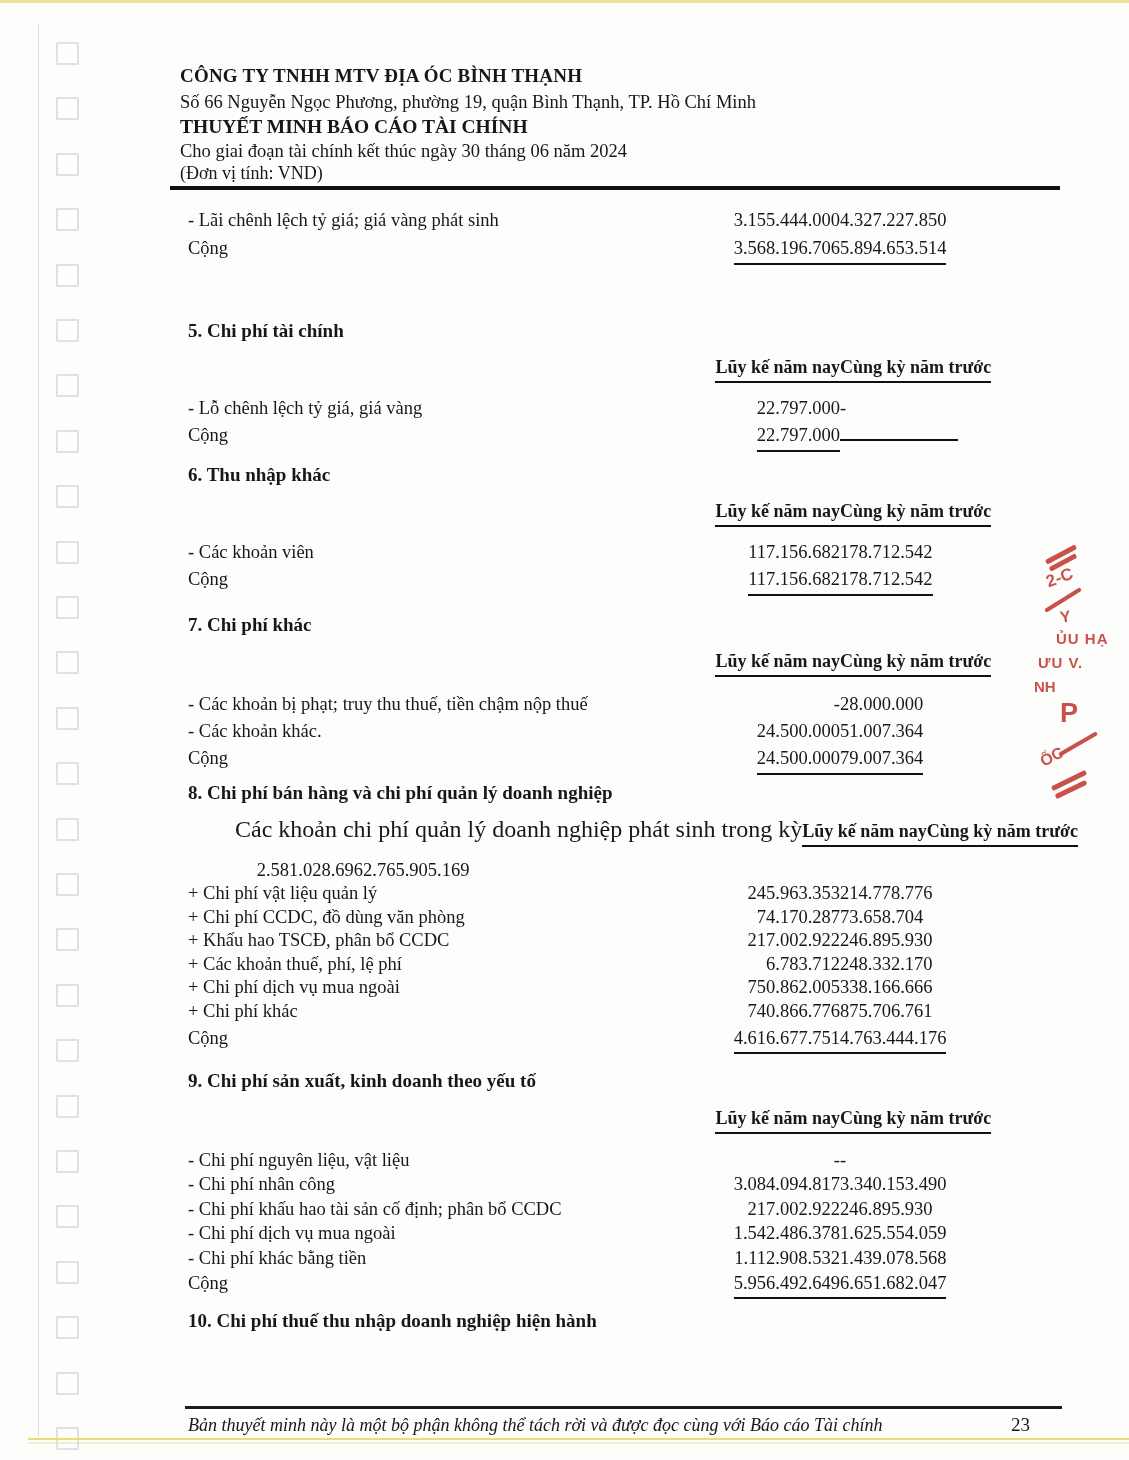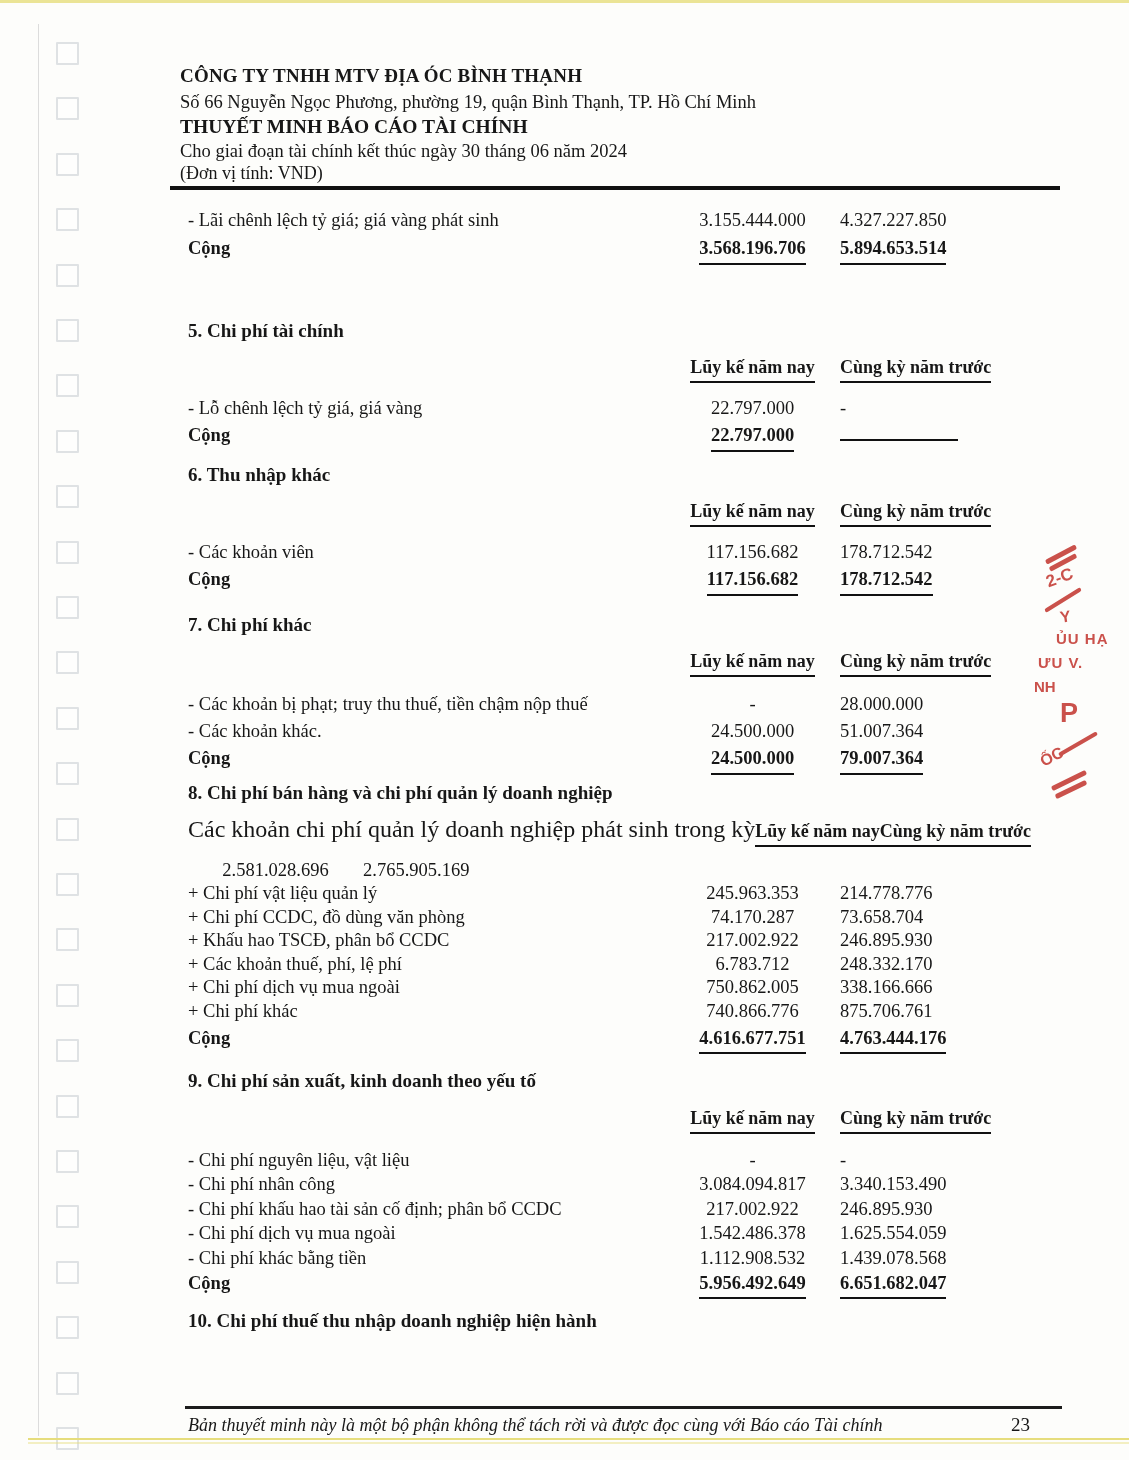--- a/index.html
+++ b/index.html
@@ -23,26 +23,26 @@
   .title   { font-size:19.5px; font-weight:bold; line-height:25px; }
   .period  { font-size:18.5px; line-height:24px; }
   .unit    { font-size:18px; line-height:21px; }
   .header-rule { position:absolute; left:170px; top:186px; width:890px; height:4px; background:#111; }
 
   
   .block { position:absolute; left:188px; width:842px; font-size:18.5px; }
   .heading { font-size:19px; font-weight:bold; line-height:26px; }
   .row { display:flex; align-items:baseline; line-height:27px; }
   .row .lbl { flex:1; white-space:nowrap; overflow:visible; }
-  .row .c1 { width:175px; text-align:center; white-space:nowrap; }
+  .row .c1 { width:175px; text-align:right; white-space:nowrap; }
   .row .c2 { width:190px; white-space:nowrap; }
-  .colhead-row { margin-top:10px; line-height:26px; }
+  .colhead-row { margin-top:10px; line-height:26px;margin-left:47px; }
   .colhead { font-weight:bold; font-size:18px; border-bottom:2px solid #111; display:inline-block; padding-bottom:1px; }
   .rows { margin-top:12px; }
-  .total-row { font-weight:bold; }
+  .total-row { font-weight:normal; }
   .total-row .ul { display:inline-block; border-bottom:2.5px solid #111; padding-bottom:1px; }
   .blank-line { display:inline-block; width:118px; border-bottom:2px solid #111; height:12px; }
 
   #carryover { top:206px; } #carryover .row { line-height:28px; }
   #sec5 { top:318px; } #sec6 { top:462px; } #sec7 { top:612px; }
   #sec7 .rows { margin-top:14px; }
   #sec8 { top:780px; } #sec8 .colhead-row { margin-top:12px; } #sec8 .row { line-height:23.5px; }
   #sec8 .colhead-row .lbl { font-size:24px; } #sec8 .total-row { line-height:26px; margin-top:2px; }
   #sec9 { top:1068px; } #sec9 .colhead-row { margin-top:12px; } #sec9 .rows { margin-top:14px; }
   #sec9 .row { line-height:24.5px; } #sec9 .total-row { line-height:26px; }

